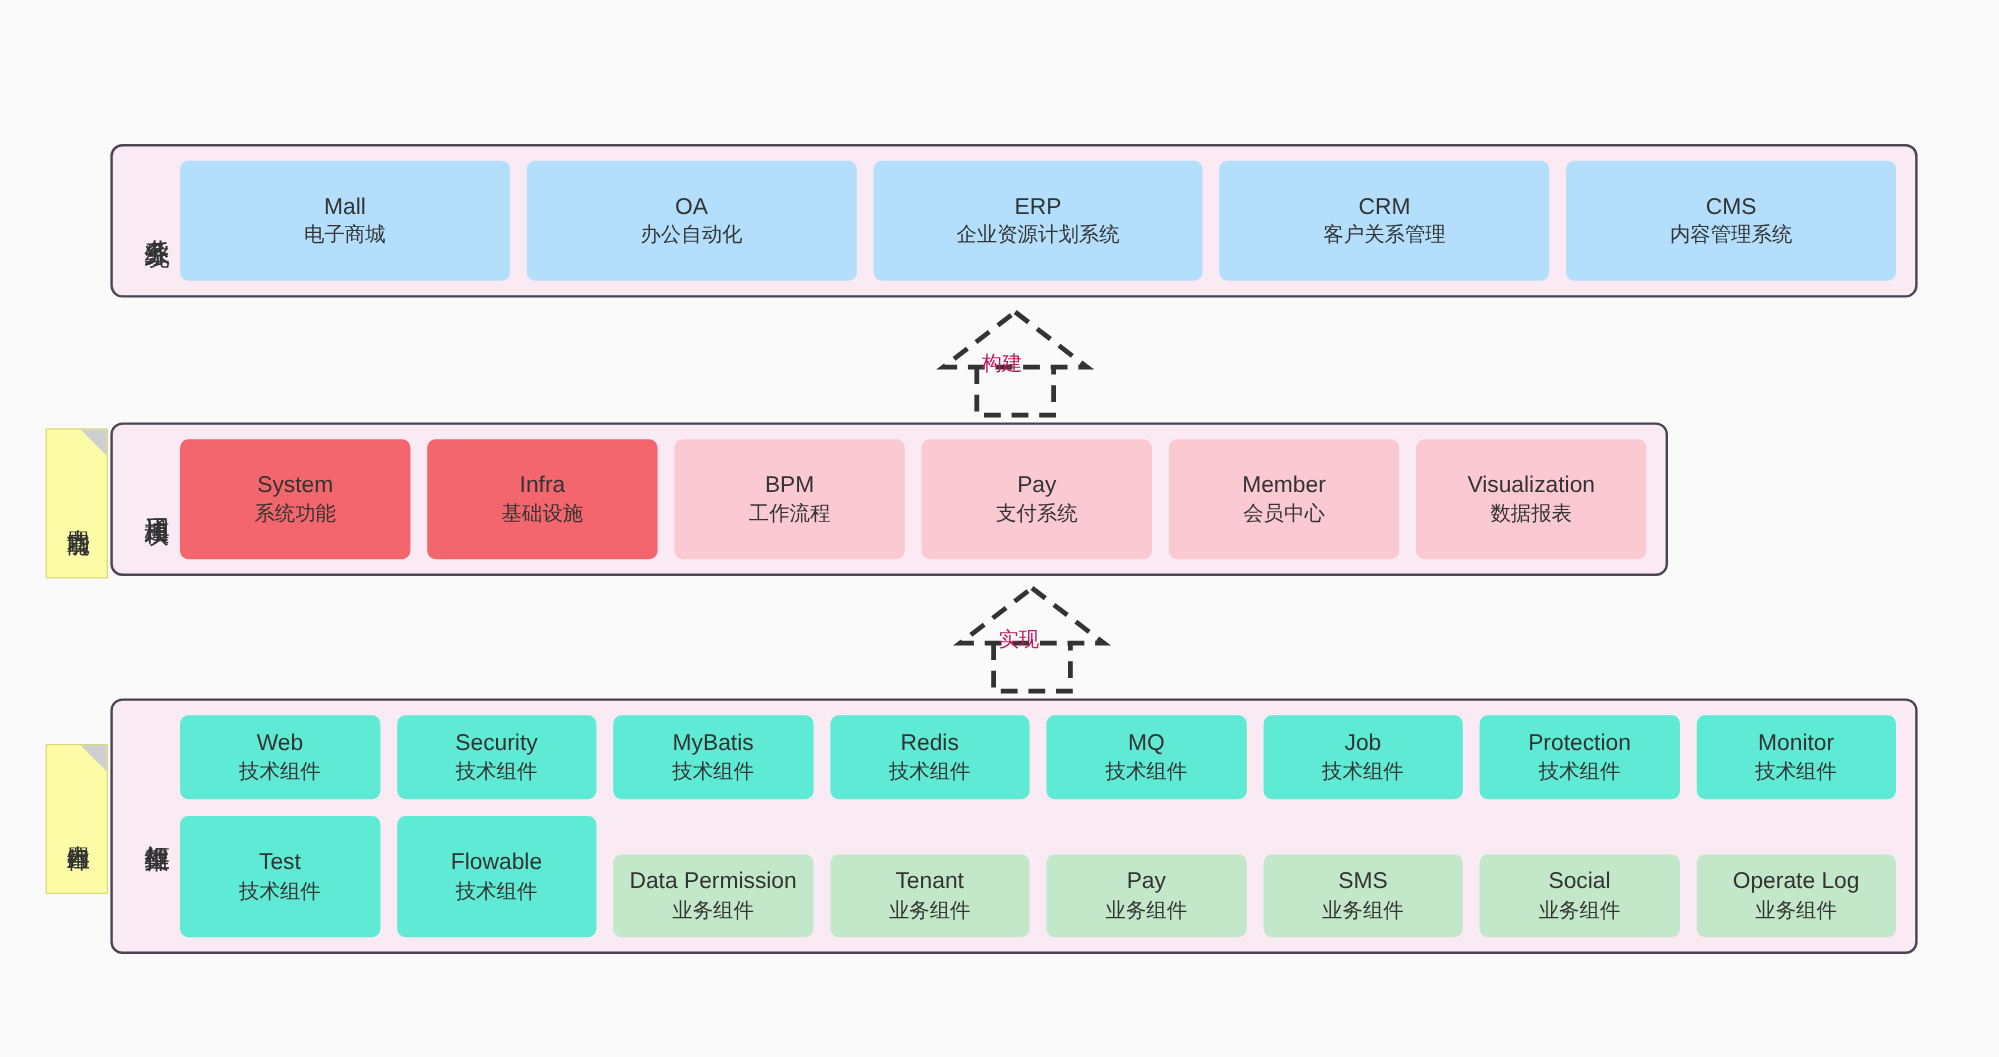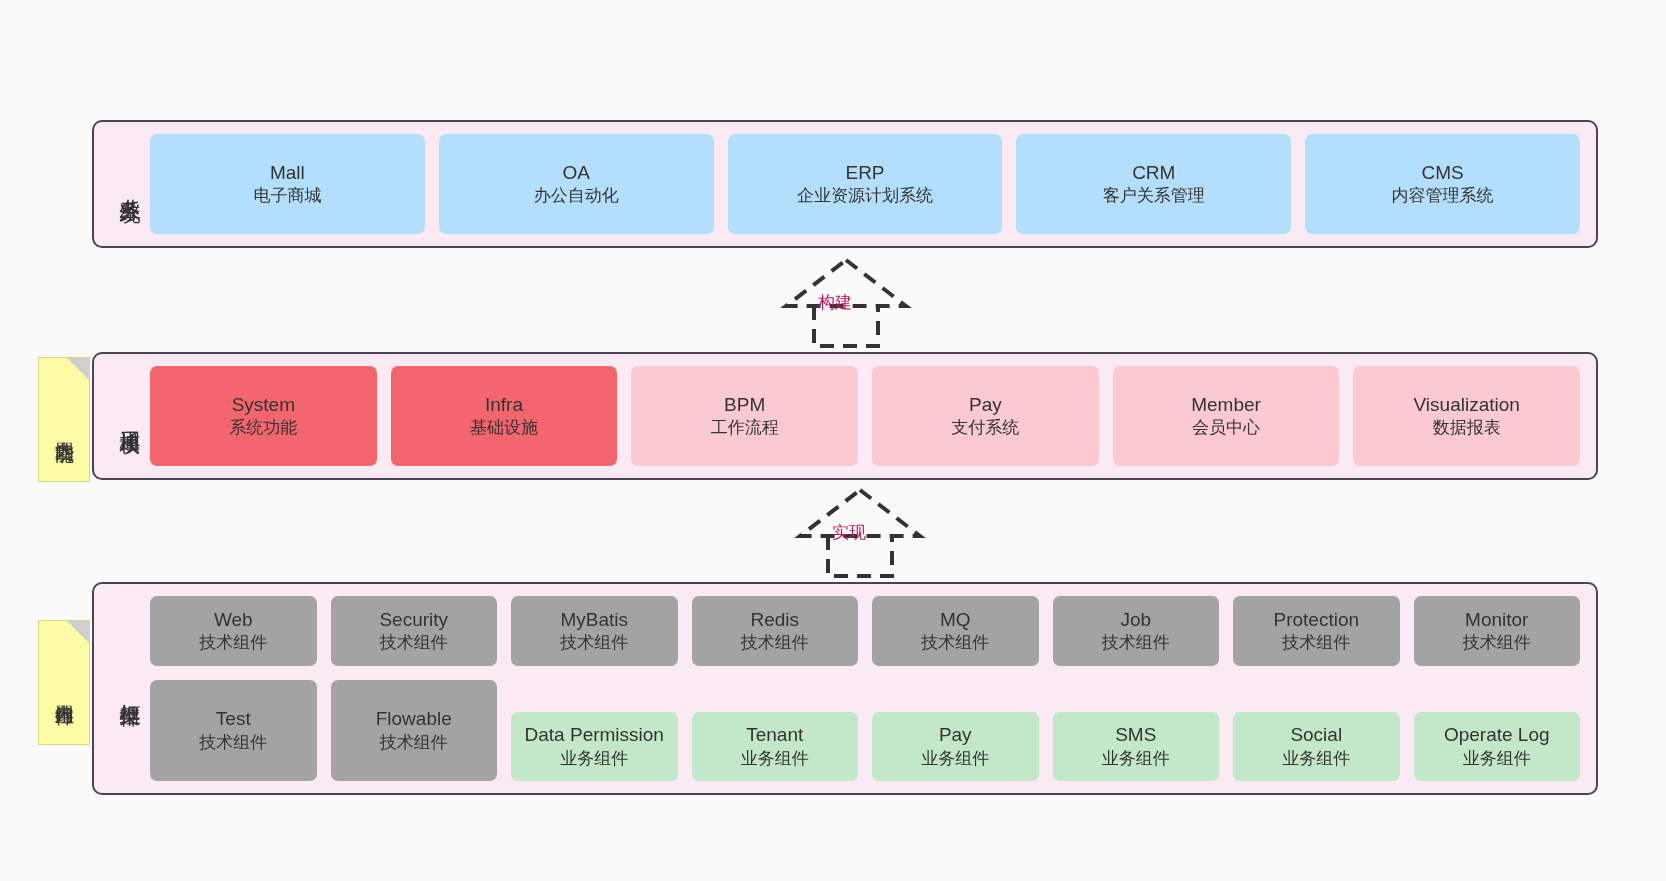--- a/index.html
+++ b/index.html
@@ -94,26 +94,26 @@
   .box .t2 {
     font-size: 17px;
     white-space: nowrap;
   }
 
   
   .c-blue        { background: #b3dffc; }
   .c-red         { background: #f4666d; }
   .c-pink        { background: #fbc9d2; }
   .c-green-dark  { background: #64c униcode; }
-  .c-green-dark  { background: #a3a3a3; }
+  .c-green-dark  { background: #5eead4; }
   .c-green-light { background: #c3e8c9; margin-top: 32px; }
 
   
   #layer-business  { left: 92px;  top: 120px; width: 1506px; height: 128px; }
-  #layer-common    { left: 92px;  top: 352px; width: 1506px; height: 128px; }
+  #layer-common    { left: 92px;  top: 352px; width: 1298px; height: 128px; }
   #layer-framework { left: 92px;  top: 582px; width: 1506px; height: 213px; }
 
   #layer-business  .box .t1,
   #layer-common    .box .t1 { font-size: 19px; }
 
   
   .note {
     position: absolute;
     background: #fcfba6;
     border: 1px solid #d9d87f;

